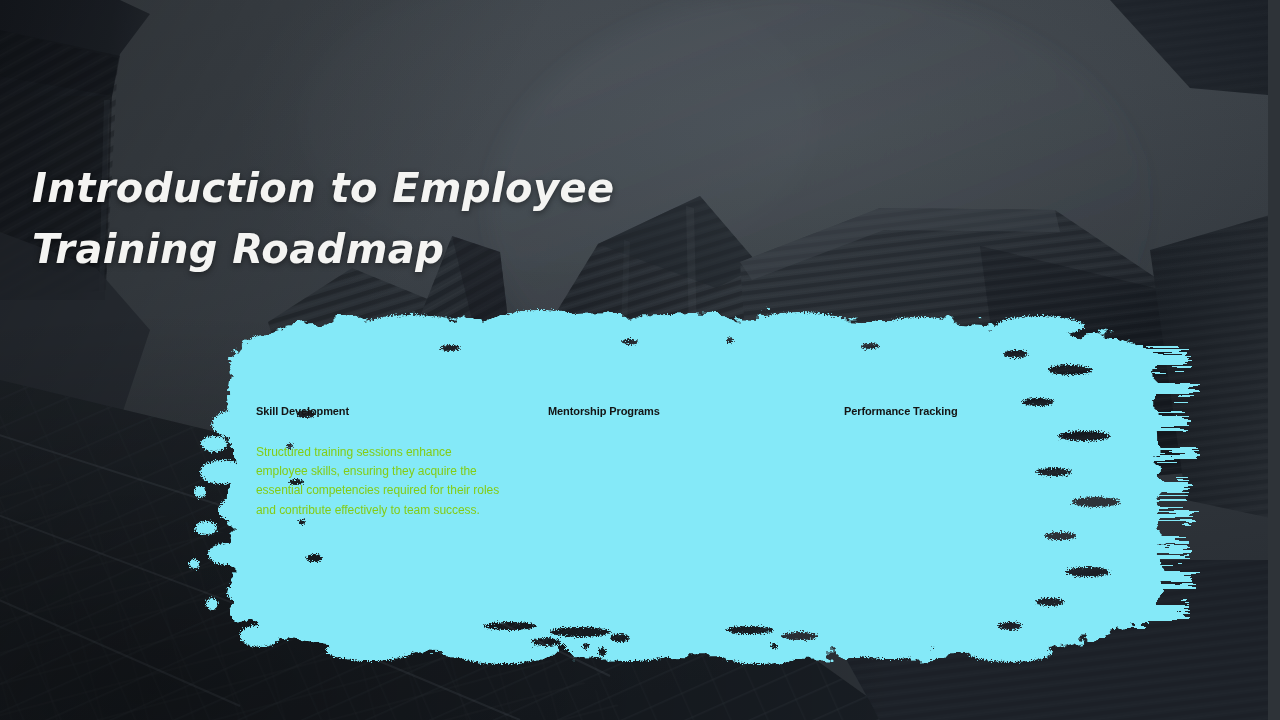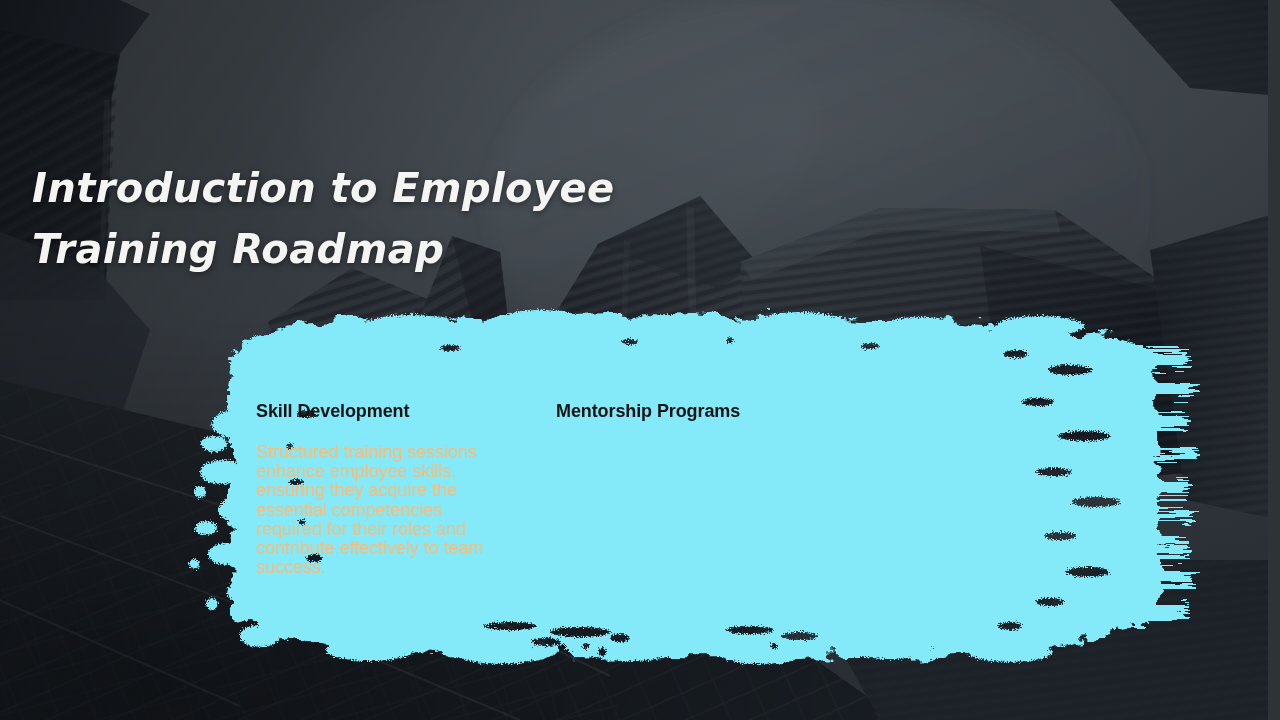--- a/index.html
+++ b/index.html
@@ -58,36 +58,36 @@
     position:absolute;
     left:256px; top:400px;
     width:880px;
     display:flex;
     gap:44px;
     align-items:flex-start;
   }
   .column { width:256px; }
   .col-heading {
     color:#141414;
-    font-size:18px;
+    font-size:11px;
     font-weight:700;
     line-height:22px;
     letter-spacing:-0.1px;
     white-space:nowrap;
   }
   .col-body {
     margin-top:21px;
-    color:#fdba74;
-    font-size:18px;
+    color:#84cc16;
+    font-size:12px;
     font-weight:400;
     line-height:19.2px;
     letter-spacing:-0.05px;
   }
   #column-1 { width:248px; }
-  #column-2 { width:252px;margin-left:8px; }
+  #column-2 { width:252px; }
   #column-3 { width:248px; }
 </style>
 </head>
 <body>
 
 <div id="slide">
 
   <svg id="bg-photo" viewBox="0 0 1280 720" preserveAspectRatio="none" aria-hidden="true">
     <defs>
       <linearGradient id="skyGrad" x1="0" y1="0" x2="0.35" y2="1">
@@ -359,16 +359,17 @@
     <div class="column" id="column-1">
       <div class="col-heading">Skill Development</div>
       <p class="col-body">Structured training sessions enhance employee skills, ensuring they acquire the essential competencies required for their roles and contribute effectively to team success.</p>
     </div>
 
     <div class="column" id="column-2">
       <div class="col-heading">Mentorship Programs</div>
     </div>
 
     <div class="column" id="column-3">
+      <div class="col-heading">Performance Tracking</div>
     </div>
 
   </div>
 </div>
 
 </body></html>

